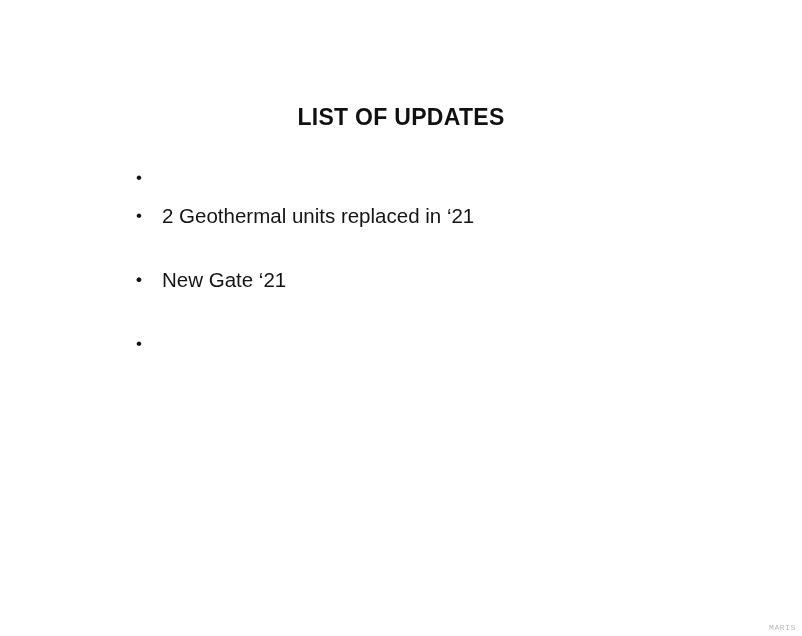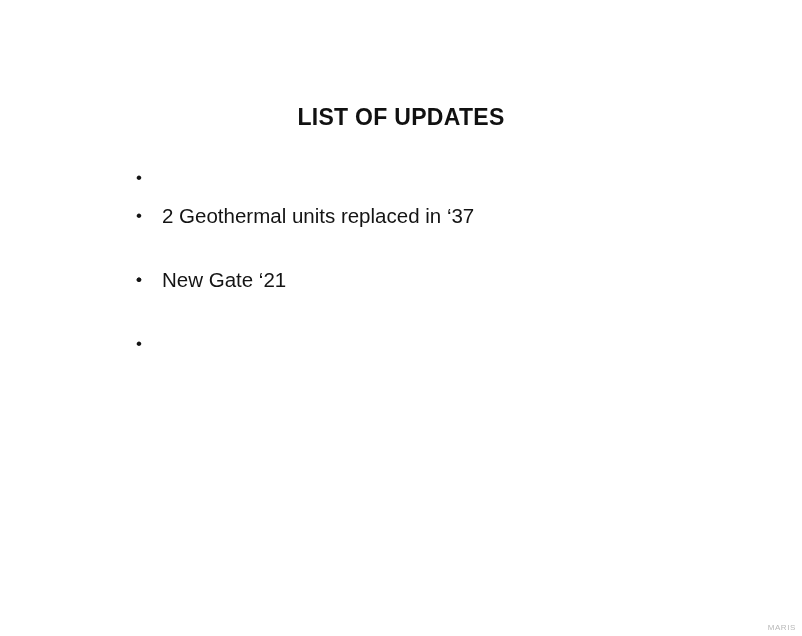--- a/index.html
+++ b/index.html
@@ -60,37 +60,37 @@
     line-height: 26px;
     color: #141414;
   }
   .watermark {
     position: absolute;
     right: 6px;
     bottom: 4px;
     font-size: 8px;
     letter-spacing: 0.6px;
     color: #b8b8b8;
-    font-family: Liberation Sans, sans-serif;
+    font-family: Liberation Mono, monospace;
   }
 </style>
 </head>
 <body>
 
 <div class="slide">
 
   <div class="title">LIST OF UPDATES</div>
 
   <ul class="list">
     <li class="list-item">
       <span class="bullet">•</span>
     </li>
     <li class="list-item">
       <span class="bullet">•</span>
-      <span>2 Geothermal units replaced in ‘37</span>
+      <span>2 Geothermal units replaced in ‘21</span>
     </li>
     <li class="list-item">
       <span class="bullet">•</span>
     </li>
     <li class="list-item">
       <span class="bullet">•</span>
       <span>New Gate ‘21</span>
     </li>
     <li class="list-item">
       <span class="bullet">•</span>

